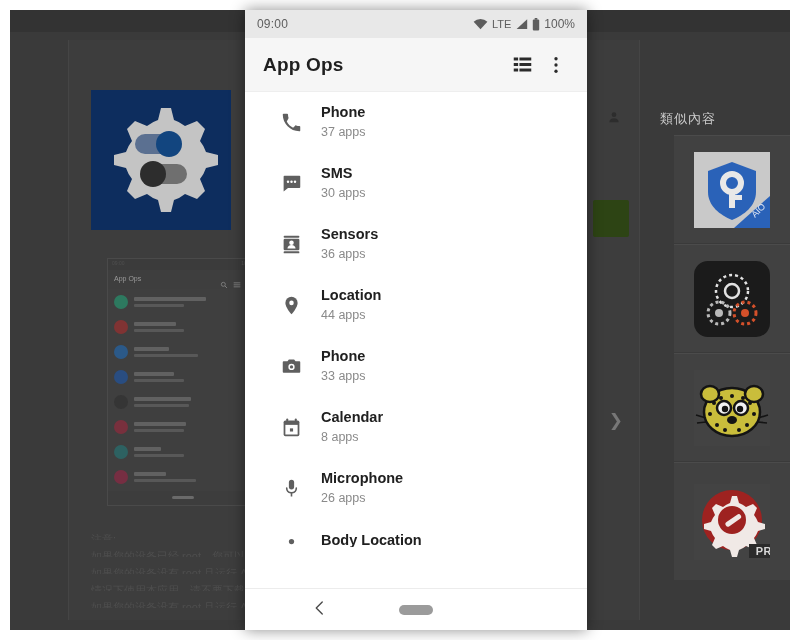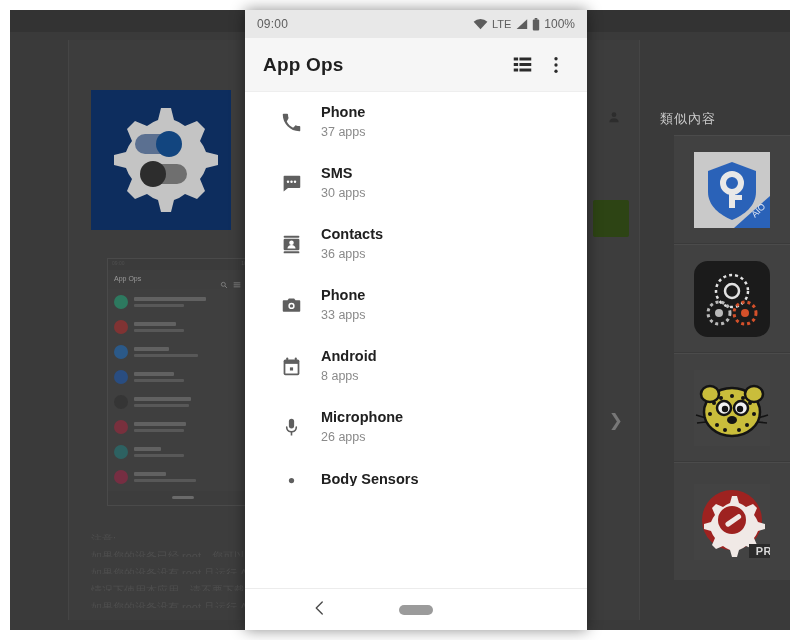--- a/index.html
+++ b/index.html
@@ -552,25 +552,37 @@
         <span class="ico">
           <svg viewBox="0 0 24 24" width="21" height="21" fill="currentColor">
               <rect x="3" y="2" width="18" height="2.2" rx="1"></rect>
               <rect x="3" y="19.8" width="18" height="2.2" rx="1"></rect>
               <rect x="3" y="5.4" width="18" height="13.2" rx="1.4"></rect>
               <circle cx="12" cy="10" r="2.6" fill="#fff"></circle>
               <path d="M7.4 16.6c0-2.6 2.1-4 4.6-4s4.6 1.4 4.6 4z" fill="#fff"></path>
             </svg>
         </span>
         <span class="meta">
-          <span class="name">Contacts</span>
+          <span class="name">Sensors</span>
           <span class="sub">36 apps</span>
         </span>
       </div>
 
+      <div class="row">
+        <span class="ico">
+          <svg viewBox="0 0 24 24" width="21" height="21" fill="currentColor">
+              <path d="M12 2a7 7 0 0 0-7 7c0 5.2 7 13 7 13s7-7.8 7-13a7 7 0 0 0-7-7z"></path>
+              <circle cx="12" cy="9" r="2.6" fill="#fff"></circle>
+            </svg>
+        </span>
+        <span class="meta">
+          <span class="name">Location</span>
+          <span class="sub">44 apps</span>
+        </span>
+      </div>
 
       <div class="row">
         <span class="ico">
           <svg viewBox="0 0 24 24" width="21" height="21" fill="currentColor">
               <path d="M9 4h6l1.6 2H21a1 1 0 0 1 1 1v11a1 1 0 0 1-1 1H3a1 1 0 0 1-1-1V7a1 1 0 0 1 1-1h4.4z"></path>
               <circle cx="12" cy="12.5" r="3.6" fill="#fff"></circle>
               <circle cx="12" cy="12.5" r="1.9" fill="currentColor"></circle>
             </svg>
         </span>
         <span class="meta">
@@ -583,21 +595,21 @@
         <span class="ico">
           <svg viewBox="0 0 24 24" width="21" height="21" fill="currentColor">
               <rect x="6" y="1.6" width="2.2" height="4" rx="1"></rect>
               <rect x="15.8" y="1.6" width="2.2" height="4" rx="1"></rect>
               <rect x="3" y="4" width="18" height="18" rx="2"></rect>
               <rect x="5" y="9" width="14" height="11" fill="#fff"></rect>
               <rect x="10.2" y="13" width="3.6" height="3.6" fill="currentColor"></rect>
             </svg>
         </span>
         <span class="meta">
-          <span class="name">Android</span>
+          <span class="name">Calendar</span>
           <span class="sub">8 apps</span>
         </span>
       </div>
 
       <div class="row">
         <span class="ico">
           <svg viewBox="0 0 24 24" width="21" height="21" fill="currentColor">
               <rect x="9" y="2" width="6" height="11" rx="3"></rect>
               <path d="M5.6 11.4a.9.9 0 0 1 1.8 0 4.6 4.6 0 0 0 9.2 0 .9.9 0 0 1 1.8 0 6.4 6.4 0 0 1-5.5 6.3V21h-1.8v-3.3a6.4 6.4 0 0 1-5.5-6.3z"></path>
             </svg>
@@ -608,21 +620,21 @@
         </span>
       </div>
 
       <div class="row clipped">
         <span class="ico">
           <svg viewBox="0 0 24 24" width="21" height="21" fill="currentColor">
               <circle cx="12" cy="12" r="3"></circle>
             </svg>
         </span>
         <span class="meta">
-          <span class="name">Body Sensors</span>
+          <span class="name">Body Location</span>
         </span>
       </div>
     </div>
 
     <div id="navbar">
       <span class="back">
         <svg viewBox="0 0 24 24" width="18" height="18" fill="none" stroke="currentColor" stroke-width="1.8" stroke-linecap="round" stroke-linejoin="round">
             <polyline points="15 4 7 12 15 20"></polyline>
           </svg>
       </span>

